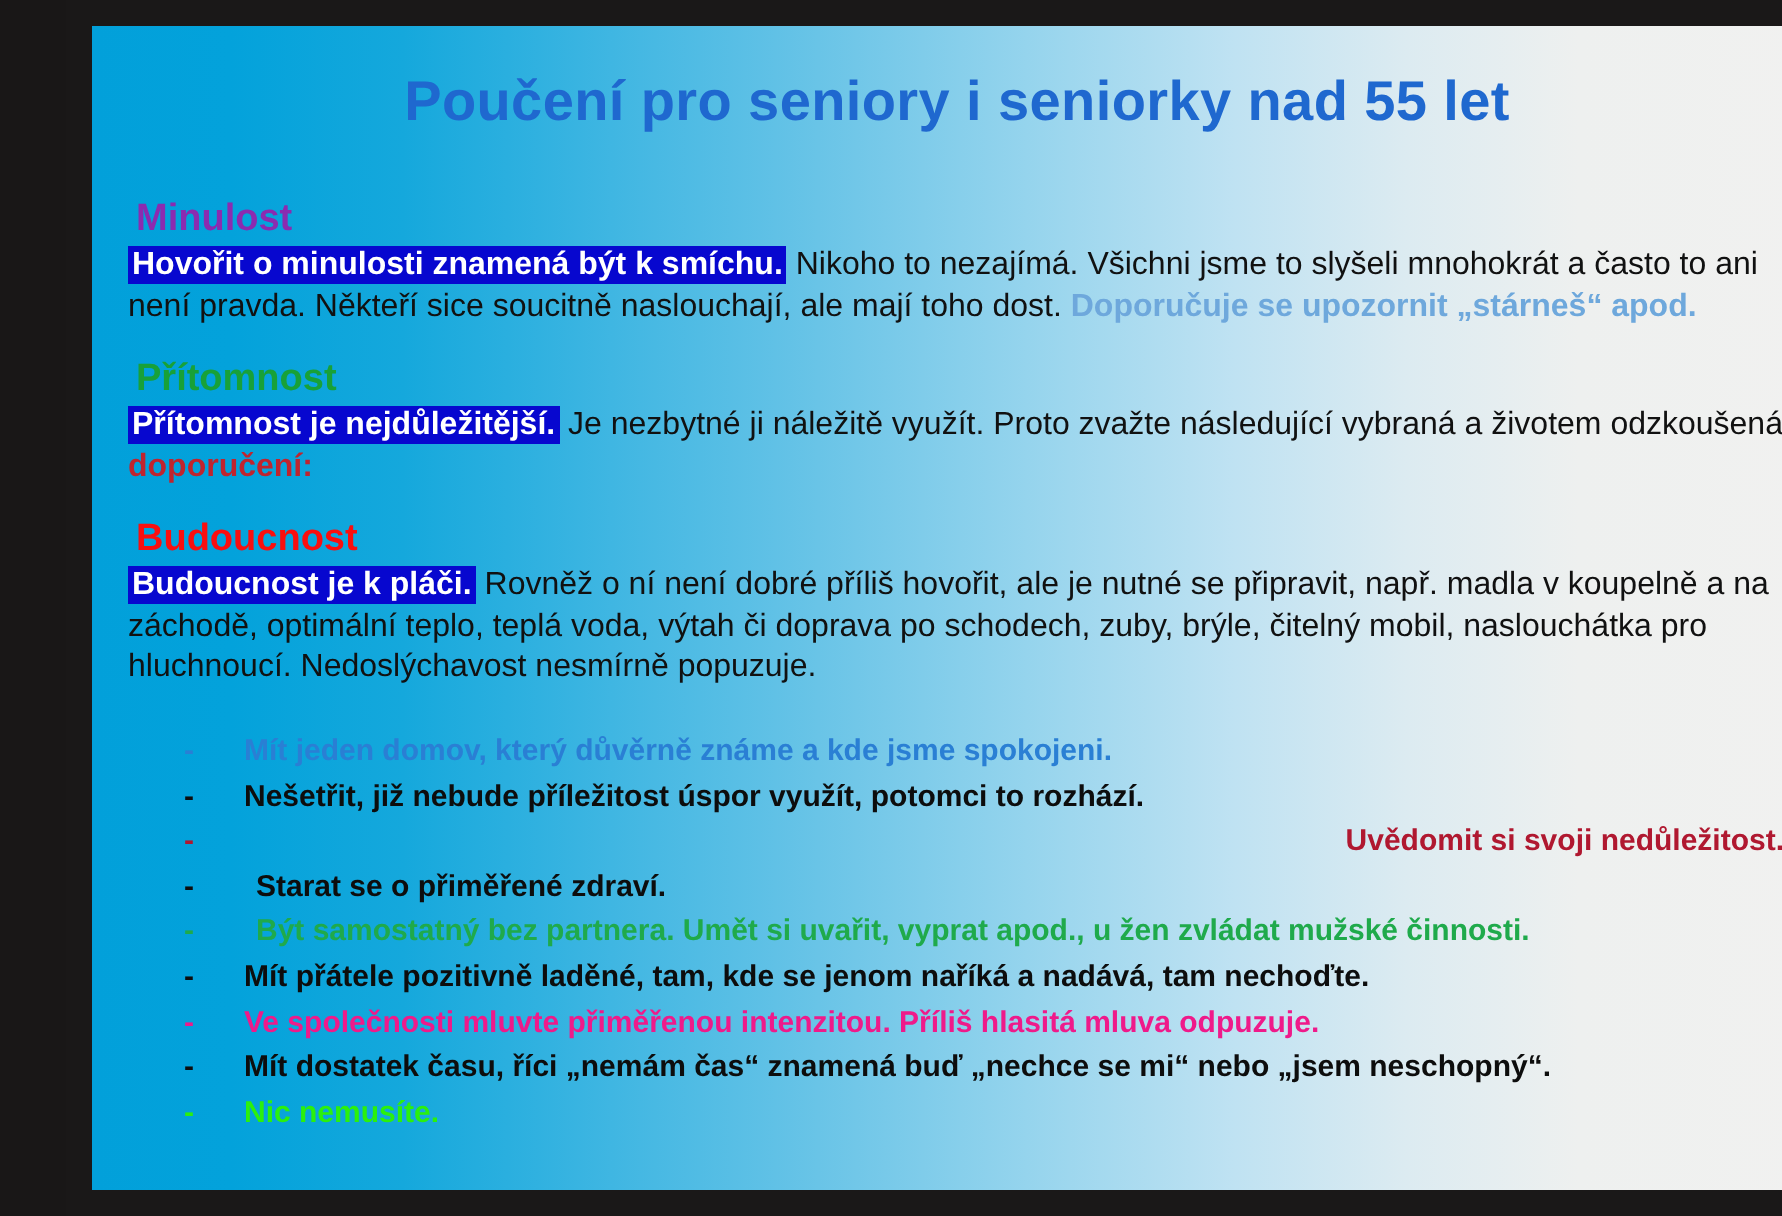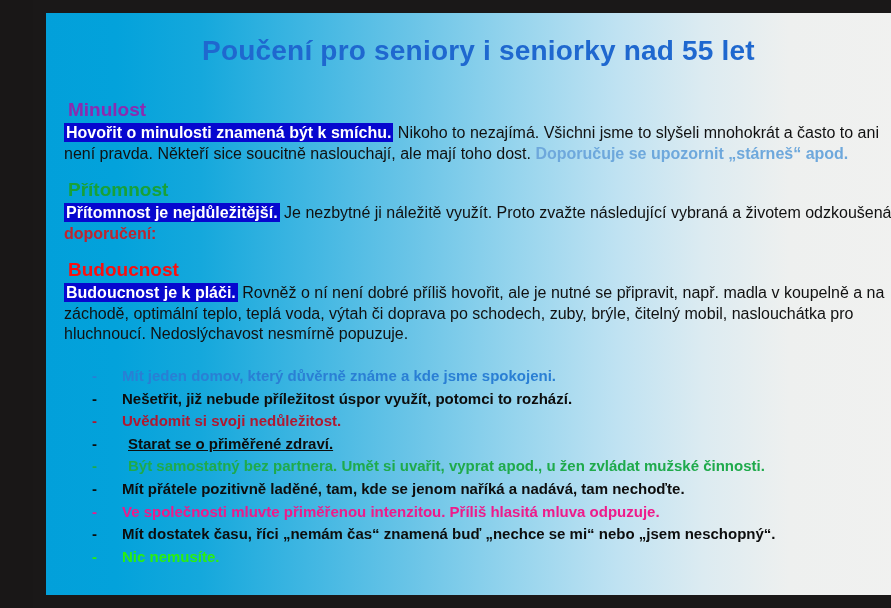--- a/index.html
+++ b/index.html
@@ -174,25 +174,25 @@
         <li>
           <span class="dash" style="color: rgb(42, 127, 212);">-</span>
           <span class="txt" style="color: rgb(42, 127, 212);">Mít jeden domov, který důvěrně známe a kde jsme spokojeni.</span>
         </li>
         <li>
           <span class="dash" style="color: rgb(13, 13, 13);">-</span>
           <span class="txt" style="color: rgb(13, 13, 13);">Nešetřit, již nebude příležitost úspor využít, potomci to rozhází.</span>
         </li>
         <li>
           <span class="dash" style="color: rgb(176, 24, 48);">-</span>
-          <span class="txt" style="color: rgb(176, 24, 48);">Uvědomit si svoji nedůležitost.</span>
+          <span class="txt" style="color: rgb(176, 24, 48); text-align: right;">Uvědomit si svoji nedůležitost.</span>
         </li>
         <li class="indented">
           <span class="dash" style="color: rgb(13, 13, 13);">-</span>
-          <span class="txt" style="color: rgb(13, 13, 13); text-decoration: underline;">Starat se o přiměřené zdraví.</span>
+          <span class="txt" style="color: rgb(13, 13, 13);">Starat se o přiměřené zdraví.</span>
         </li>
         <li class="indented">
           <span class="dash" style="color: rgb(31, 170, 75);">-</span>
           <span class="txt" style="color: rgb(31, 170, 75);">Být samostatný bez partnera. Umět si uvařit, vyprat apod., u žen zvládat mužské činnosti.</span>
         </li>
         <li>
           <span class="dash" style="color: rgb(13, 13, 13);">-</span>
           <span class="txt" style="color: rgb(13, 13, 13);">Mít přátele pozitivně laděné, tam, kde se jenom naříká a nadává, tam nechoďte.</span>
         </li>
         <li>

